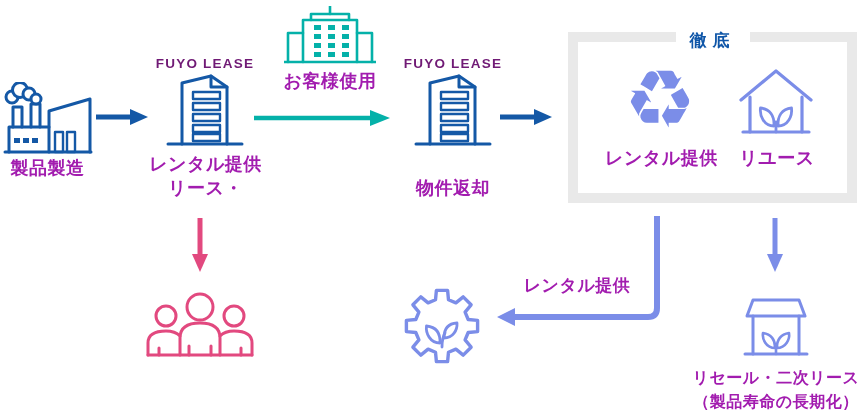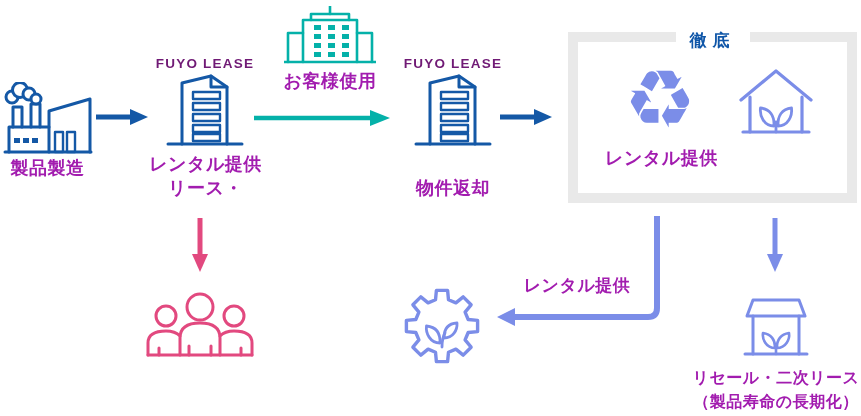--- a/index.html
+++ b/index.html
@@ -128,20 +128,21 @@
       <g stroke="#7b8de8" fill="none" stroke-width="3.2" stroke-linejoin="round" stroke-linecap="round">
         <path d="M4,36 L39,7 L74,36"></path>
         <path d="M13,33 V68"></path>
         <path d="M65,33 V68"></path>
         <path d="M6,68 H72"></path>
         <path d="M37,62 C27,62 22.5,52 23.5,44 C33,45 37.5,52 37,62 Z" stroke-width="2.8"></path>
         <path d="M41,62 C51,62 55.5,52 54.5,44 C45,45 40.5,52 41,62 Z" stroke-width="2.8"></path>
         <path d="M39,68 V58" stroke-width="2.8"></path>
       </g>
     </svg>
+    <div class="lbl" style="left:149px;top:104px;width:100px;">リユース</div>
   </div>
 
   <svg class="abs" style="left:189px;top:216px;" width="22" height="58" viewBox="0 0 22 58">
     <line x1="11" y1="2" x2="11" y2="40" stroke="#e2497f" stroke-width="5"></line>
     <polygon points="3,38 11,56 19,38" fill="#e2497f"></polygon>
   </svg>
   <svg class="abs" style="left:145px;top:292px;" width="110" height="66" viewBox="0 0 110 66">
     <g stroke="#e2497f" fill="none" stroke-width="3" stroke-linejoin="round" stroke-linecap="round">
       <circle cx="21" cy="24" r="10"></circle>
       <circle cx="89" cy="24" r="10"></circle>

